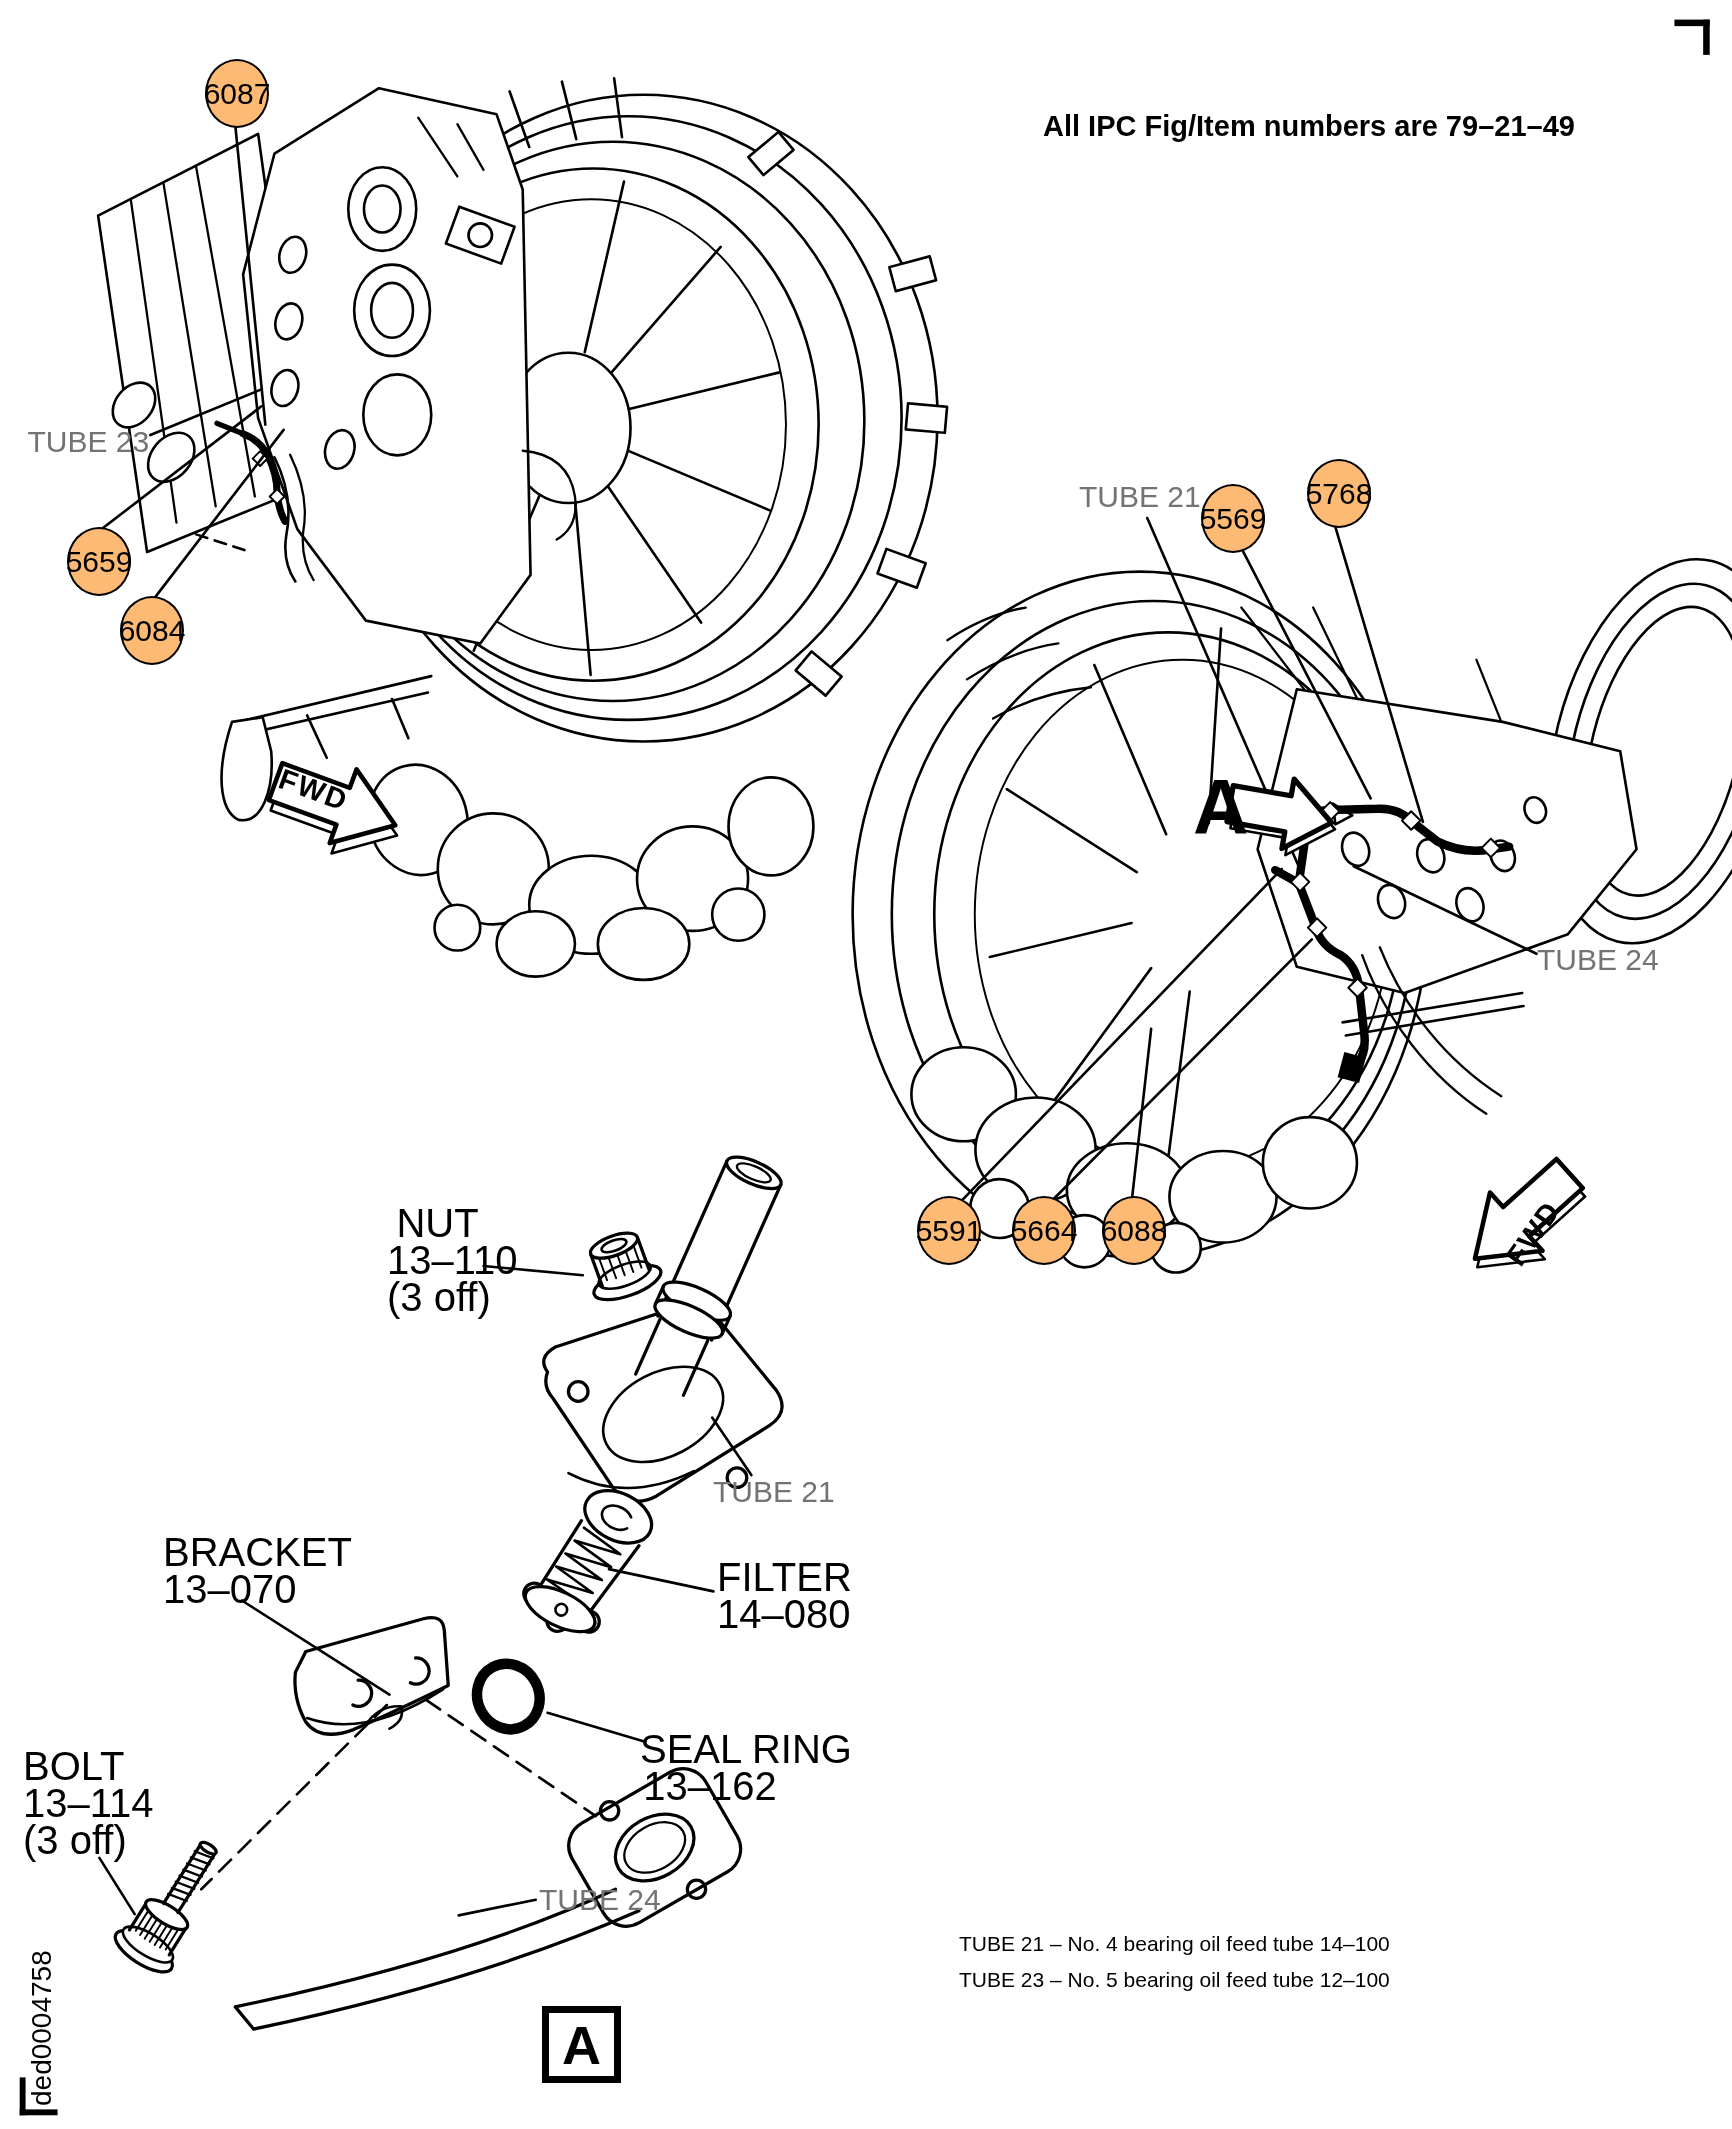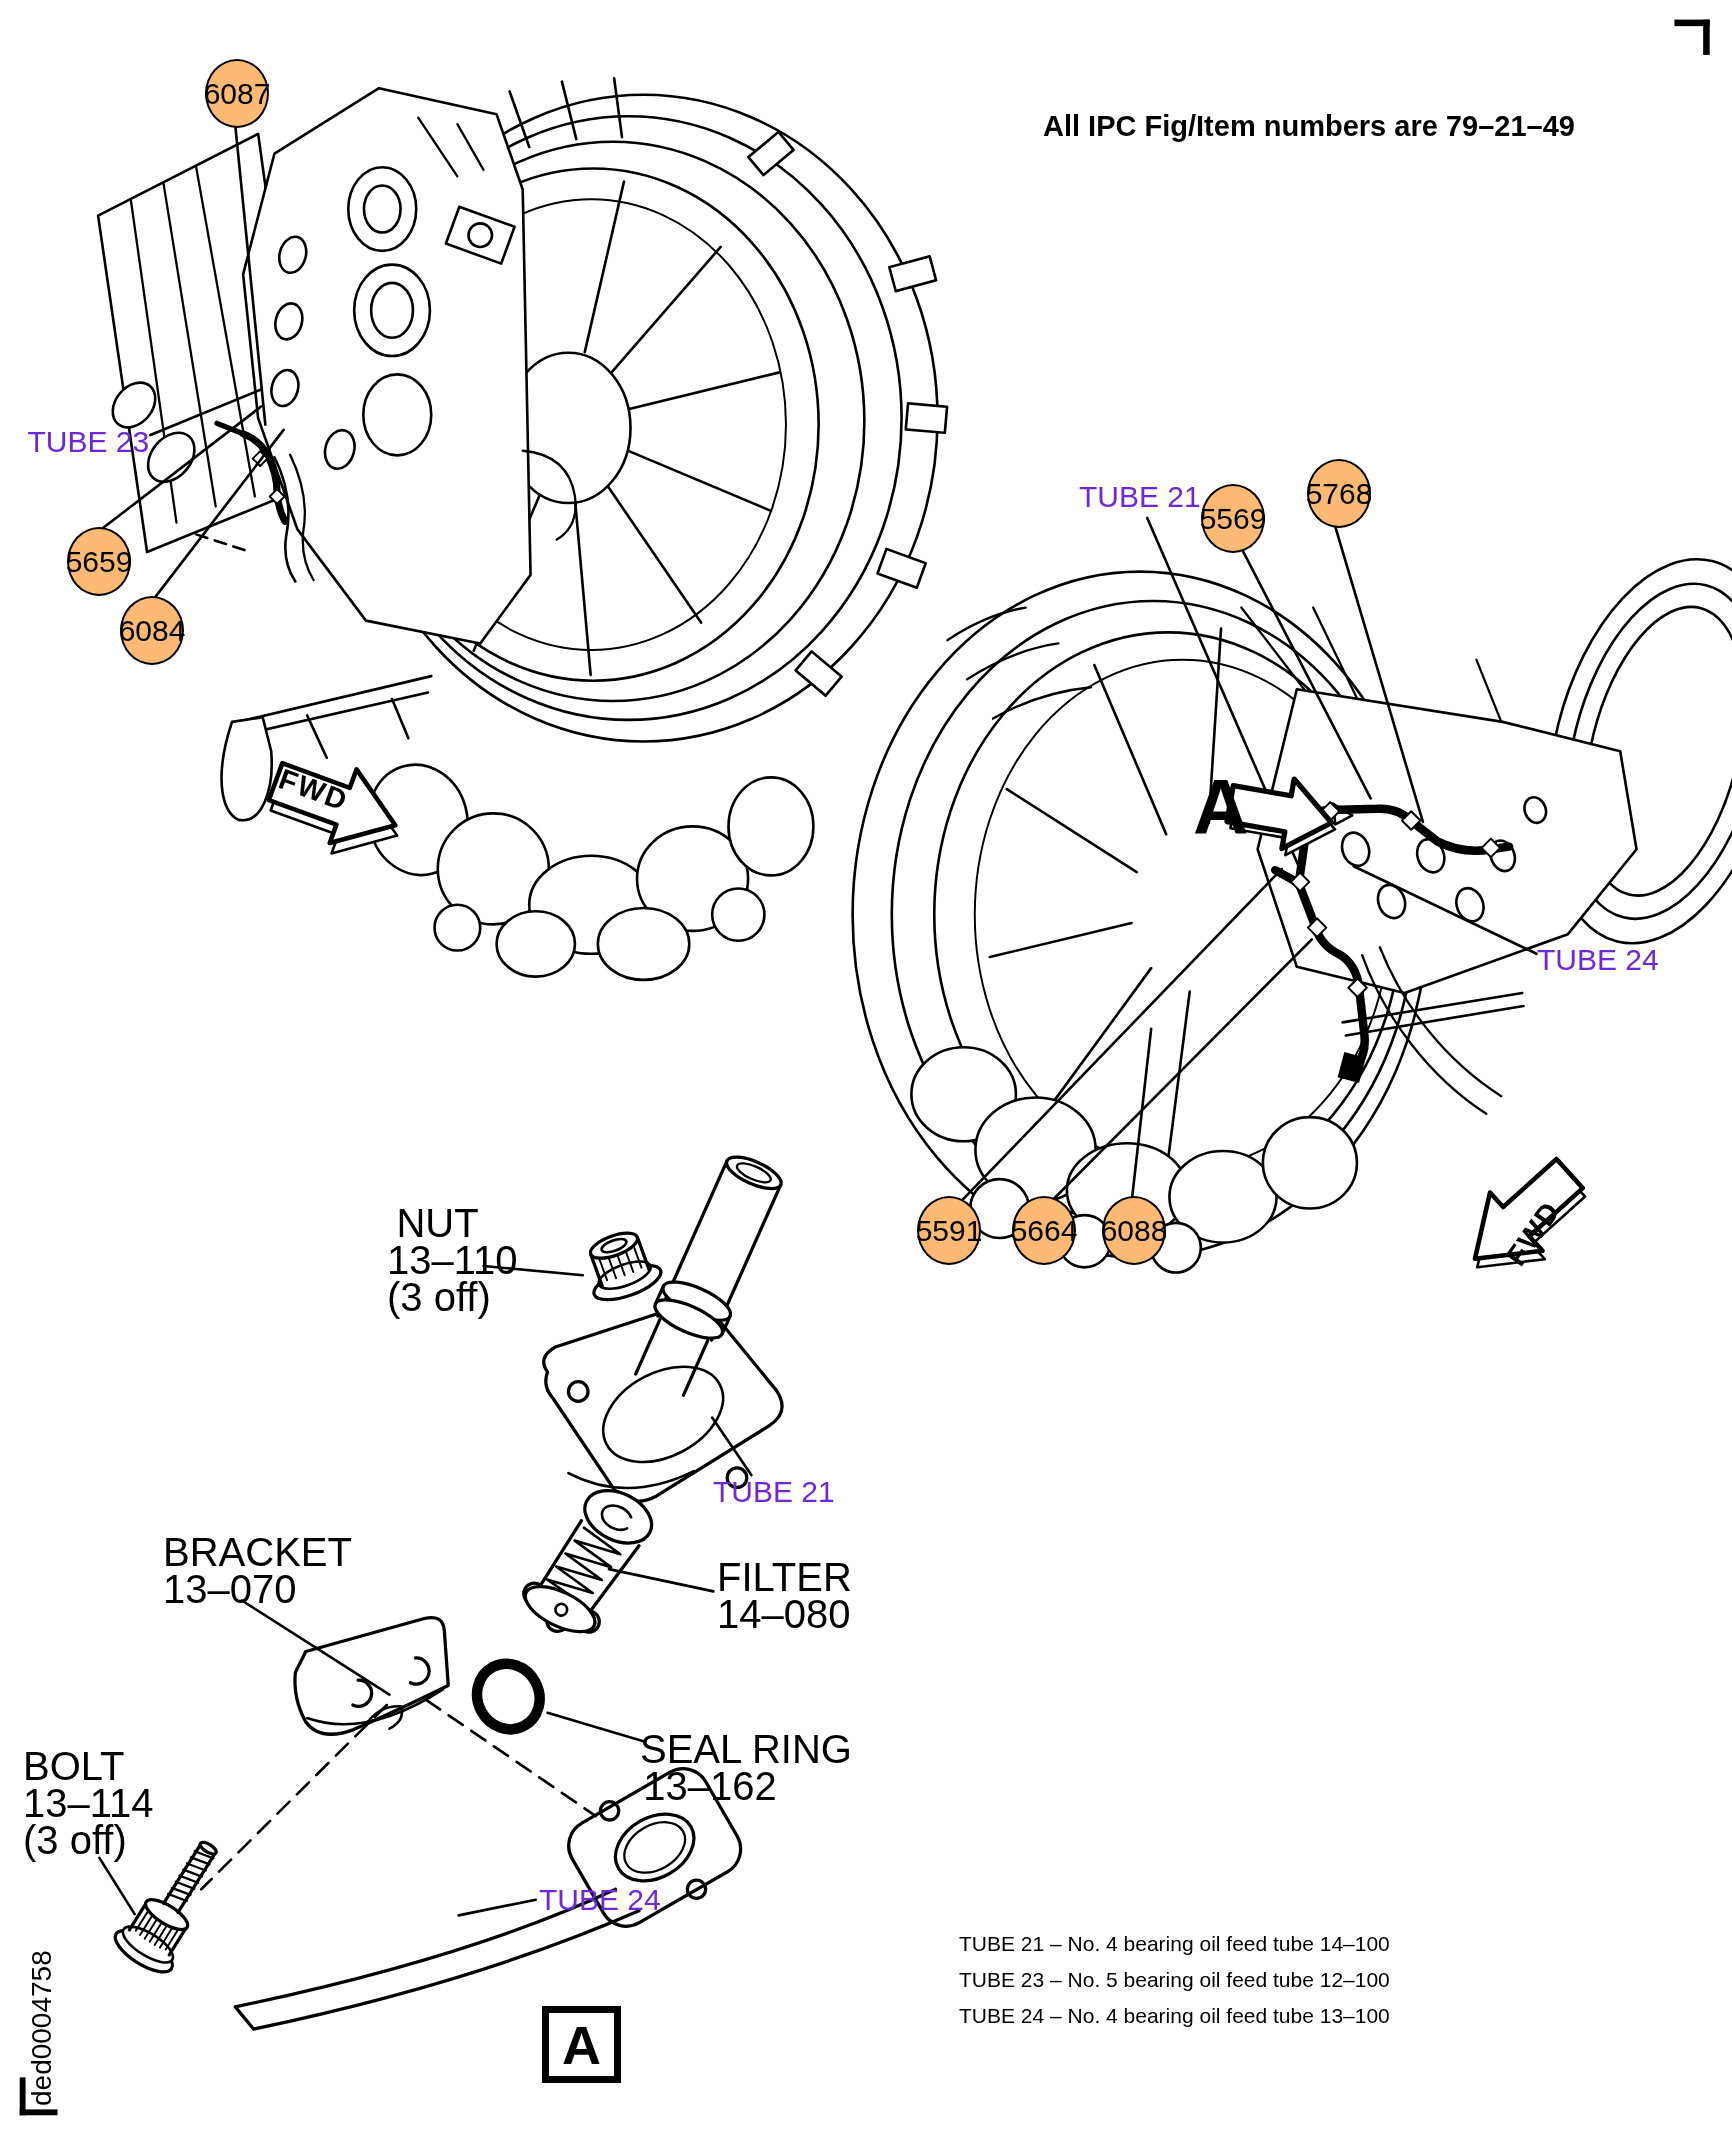--- a/index.html
+++ b/index.html
@@ -8,21 +8,21 @@
     width:1732px;height:2129px;
     background:#ffffff;
     font-family:"Liberation Sans", sans-serif;
     color:#000;
     overflow:hidden;
   }
   #art{position:absolute;left:0;top:0;z-index:1;}
   .lbl{
     position:absolute;z-index:3;
     font-size:30px;line-height:33px;
-    white-space:nowrap;color:#6d28d9;
+    white-space:nowrap;color:#737373;
   }
   .block{position:absolute;z-index:3;text-align:center;}
   .block div{font-size:40px;line-height:37px;white-space:nowrap;}
   .callout{
     position:absolute;z-index:3;
     width:60px;height:65px;
     border:2.6px solid #000;border-radius:50%;
     display:flex;align-items:center;justify-content:center;
     font-size:30px;background:#fdba74;
   }
@@ -341,17 +341,16 @@
   <div>BOLT</div>
   <div>13–114</div>
   <div>(3 off)</div>
 </div>
 <div class="lbl" style="left:539px;top:1883px">TUBE 24</div>
 <div class="boxedA" style="left:542px;top:2006px">A</div>
 
 <div class="legend" style="left:959px;top:1926px">
   <div>TUBE 21 – No. 4 bearing oil feed tube 14–100</div>
   <div>TUBE 23 – No. 5 bearing oil feed tube 12–100</div>
-  <div>TUBE 24 – No. 4 bearing oil feed tube 13–100</div>
 </div>
 
 <div class="artid">ded0004758</div>
 
 
 </body></html>

